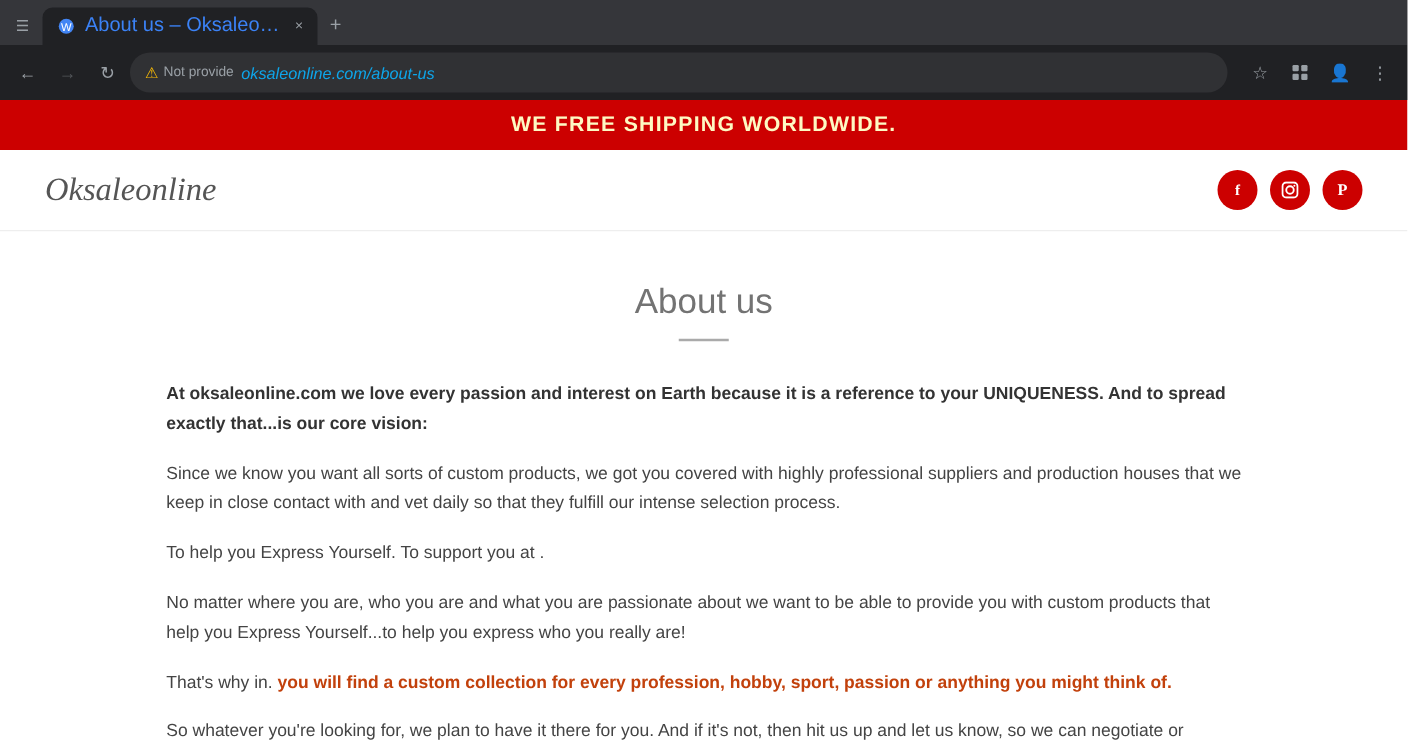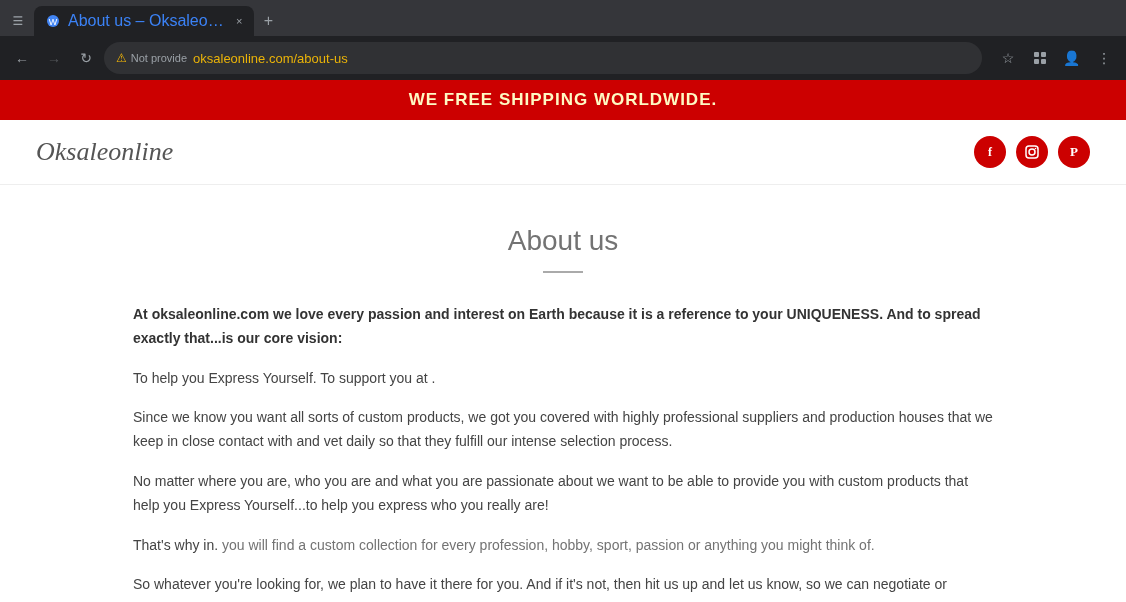--- a/index.html
+++ b/index.html
@@ -74,21 +74,21 @@
       align-items: center;
       gap: 4px;
       font-size: 11px;
       color: #9aa0a6;
     }
     .security-badge .warning-icon { color: #fbbc04; font-size: 12px; }
     .address-text {
       font-size: 13px;
       color: #e8eaed;
     }
-    .address-text span { color: #eab308; }
+    .address-text span { color: #0ea5e9; font-style: italic; }
     .toolbar-icons {
       display: flex;
       gap: 4px;
       align-items: center;
       margin-left: 8px;
     }
     .toolbar-icon-btn {
       width: 28px; height: 28px;
       border-radius: 50%;
       border: none;
@@ -181,22 +181,22 @@
     .about-intro strong {
       font-weight: bold;
     }
     .about-para {
       font-size: 14px;
       line-height: 1.7;
       color: #444;
       margin-bottom: 16px;
     }
     .about-para strong {
-      font-weight: normal;
-      color: #737373;
+      font-weight: bold;
+      color: #c2410c;
     }
   </style>
 </head>
 <body>
 
 <div class="browser-chrome">
 
   <div class="tab-bar">
     <div style="display:flex;align-items:center;gap:4px;margin-right:6px;">
       <button class="nav-btn" style="width:20px;height:20px;font-size:12px;color:#9aa0a6;">☰</button>
@@ -264,28 +264,28 @@
 
 <main class="page-content">
   <h1 class="page-title">About us</h1>
   <div class="title-divider"></div>
 
   <p class="about-intro">
     <strong>At  oksaleonline.com we love every passion and interest on Earth because it is a reference to your UNIQUENESS. And to spread exactly that...is our core vision:</strong>
   </p>
 
   <p class="about-para">
+    Since we know you want all sorts of custom products, we got you covered with highly professional suppliers and production houses that we keep in close contact with and vet daily so that they fulfill our intense selection process.
+  </p>
+
+  <p class="about-para">
     To help you Express Yourself. To support you at .
   </p>
 
   <p class="about-para">
-    Since we know you want all sorts of custom products, we got you covered with highly professional suppliers and production houses that we keep in close contact with and vet daily so that they fulfill our intense selection process.
-  </p>
-
-  <p class="about-para">
     No matter where you are, who you are and what you are passionate about we want to be able to provide you with custom products that help you Express Yourself...to help you express who you really are!
   </p>
 
   <p class="about-para">
     That's why in. <strong>you will find a custom collection for every profession, hobby, sport, passion or anything you might think of.</strong>
   </p>
 
   <p class="about-para">
     So whatever you're looking for, we plan to have it there for you. And if it's not, then hit us up and let us know, so we can negotiate or produce the best deal for you in no time. We are and would like to be here for YOU for a lifetime.
   </p>

